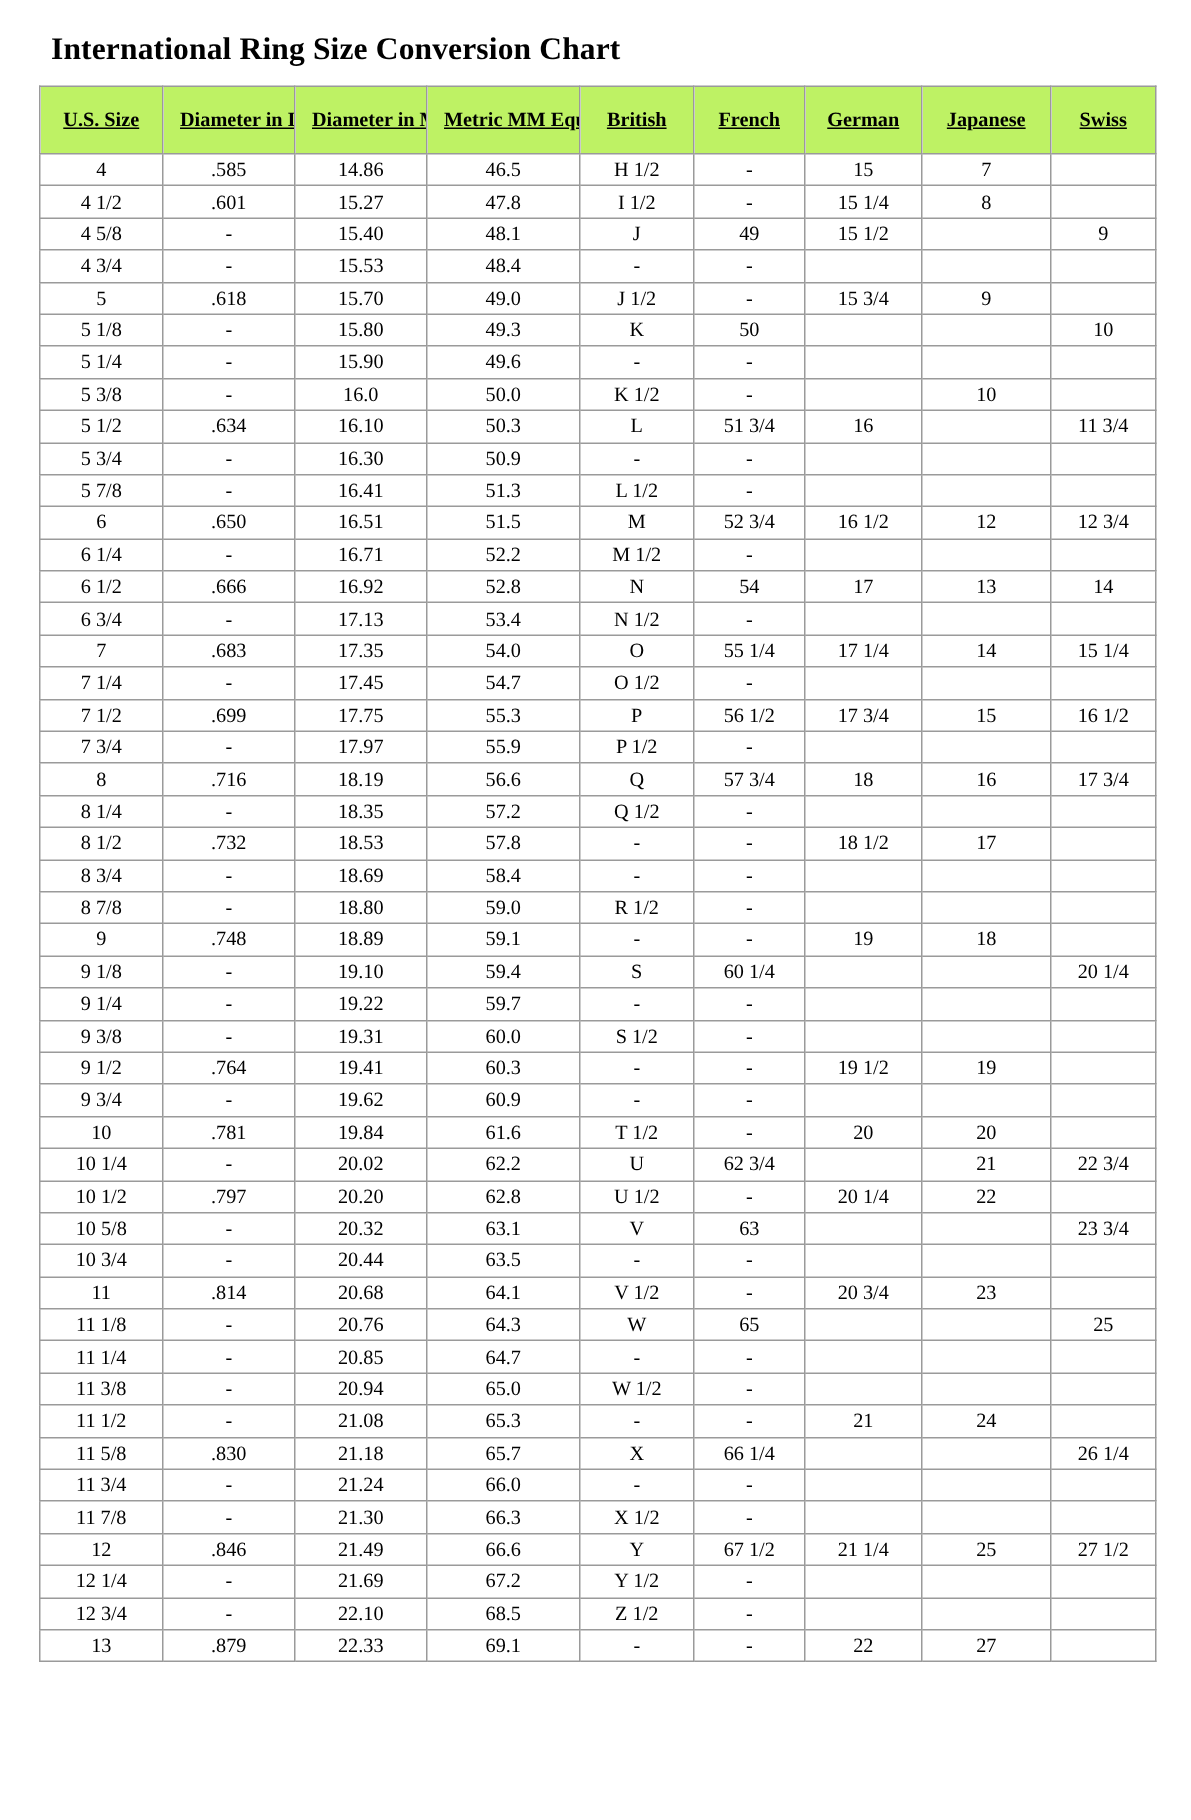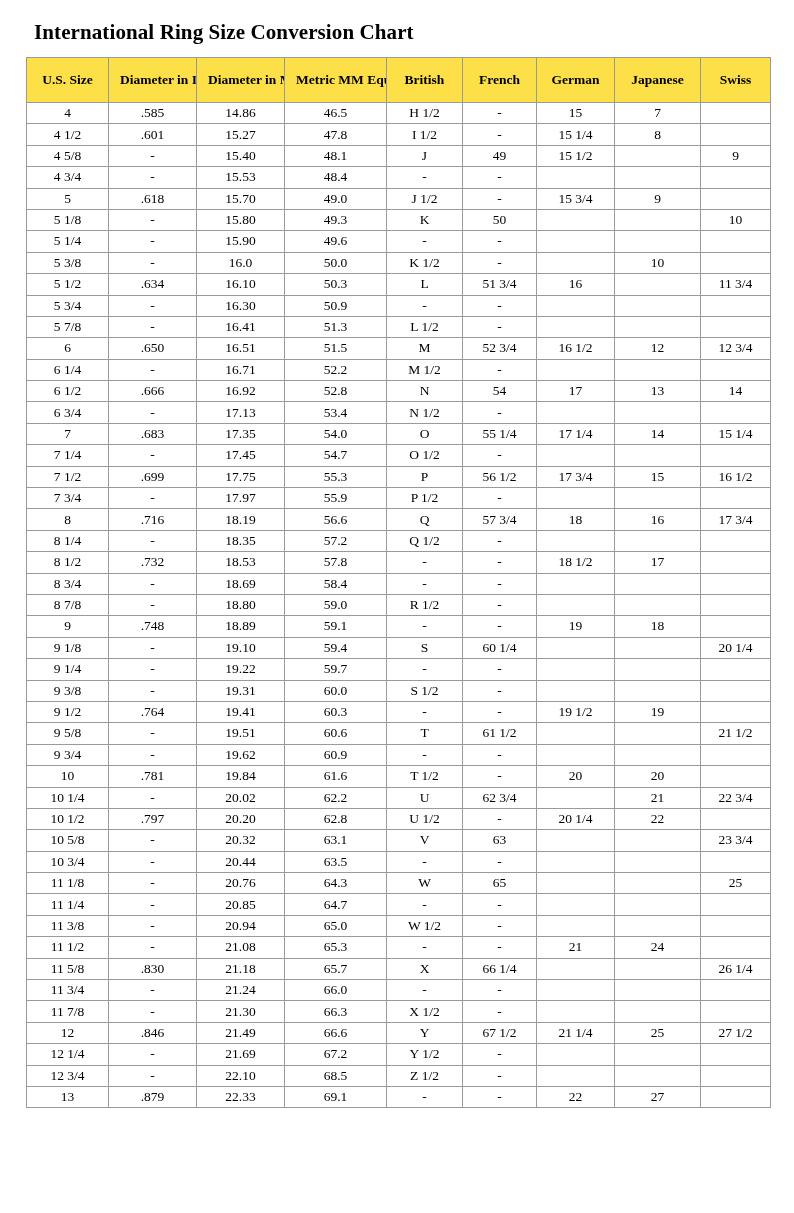--- a/index.html
+++ b/index.html
@@ -46,22 +46,23 @@
     padding: 0;
     height: 20.4px;
     overflow: hidden;
     white-space: nowrap;
   }
   table#conversion-table thead th {
     font-weight: bold;
     font-size: 13.5px;
     height: 40px;
     padding: 2px 11px;
-    background: #fde047;
+    background: #bef264;
     line-height: 1.15;
+    text-decoration: underline;
   }
   
   col.c0 { width: 82px; }
   col.c1 { width: 88px; }
   col.c2 { width: 88px; }
   col.c3 { width: 102px; }
   col.c4 { width: 76px; }
   col.c5 { width: 74px; }
   col.c6 { width: 78px; }
   col.c7 { width: 86px; }
@@ -413,31 +414,20 @@
           <td>.764</td>
           <td>19.41</td>
           <td>60.3</td>
           <td>-</td>
           <td>-</td>
           <td>19 1/2</td>
           <td>19</td>
           <td></td>
         </tr>
         <tr>
-          <td>9 5/8</td>
-          <td>-</td>
-          <td>19.51</td>
-          <td>60.6</td>
-          <td>T</td>
-          <td>61 1/2</td>
-          <td></td>
-          <td></td>
-          <td>21 1/2</td>
-        </tr>
-        <tr>
           <td>9 3/4</td>
           <td>-</td>
           <td>19.62</td>
           <td>60.9</td>
           <td>-</td>
           <td>-</td>
           <td></td>
           <td></td>
           <td></td>
         </tr>
@@ -487,20 +477,31 @@
         </tr>
         <tr>
           <td>10 3/4</td>
           <td>-</td>
           <td>20.44</td>
           <td>63.5</td>
           <td>-</td>
           <td>-</td>
           <td></td>
           <td></td>
+          <td></td>
+        </tr>
+        <tr>
+          <td>11</td>
+          <td>.814</td>
+          <td>20.68</td>
+          <td>64.1</td>
+          <td>V 1/2</td>
+          <td>-</td>
+          <td>20 3/4</td>
+          <td>23</td>
           <td></td>
         </tr>
         <tr>
           <td>11 1/8</td>
           <td>-</td>
           <td>20.76</td>
           <td>64.3</td>
           <td>W</td>
           <td>65</td>
           <td></td>

